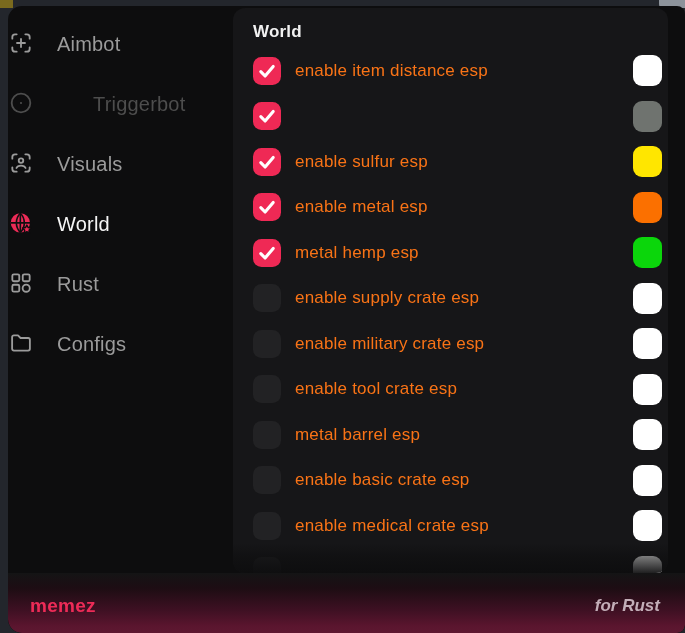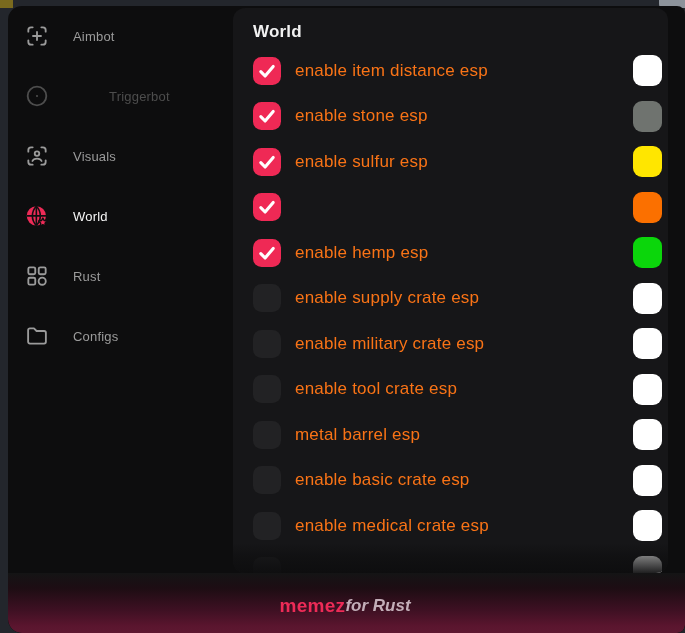--- a/index.html
+++ b/index.html
@@ -17,25 +17,24 @@
     position:absolute; left:8px; top:6px; width:677px; height:627px;
     background:#0d0d0e;
     border-radius:14px 8px 8px 14px;
     overflow:hidden;
   }
 
   
   .sidebar { position:absolute; left:0; top:0; width:225px; height:567px; padding-top:10px; }
   .side-item {
     height:40px; margin-bottom:20px;
-    display:flex; align-items:center;
-    padding-left:16px;
+    display:flex; align-items:flex-end;
     cursor:pointer;
     color:#9b9b9b;
-    font-size:13px;
+    font-size:20px;
   }
   .side-item .icon { width:26px; height:26px; display:flex; align-items:center; justify-content:center; }
   .side-item .icon svg { display:block; }
   .side-item .lbl { margin-left:23px; letter-spacing:.2px; }
   .side-item.dimmed { color:#4d4d4d;gap:36px; }
   .side-item.active { color:#f5f5f5; }
 
   
   .content {
     position:absolute; left:225px; top:2px; width:435px; height:565px;
@@ -71,21 +70,21 @@
     position:absolute; left:0; bottom:0; width:100%; height:30px;
     background:linear-gradient(180deg, rgba(13,13,14,0) 0%, rgba(13,13,14,.55) 45%, rgba(13,13,14,.92) 100%);
     pointer-events:none;
   }
 
   
   .footer {
     position:absolute; left:0; bottom:0; width:100%; height:60px;
     background:linear-gradient(180deg, #141415 0%, #1d0d13 25%, #3c1022 60%, #5a152e 88%, #5e1831 100%);
     border-radius:0 0 8px 14px;
-    display:flex; align-items:center; justify-content:center;
+    display:flex; align-items:center; justify-content:space-between;
     padding:6px 25px 0 22px;
   }
   .brand { color:var(--accent,#ed2b57); font-size:19px; font-weight:700; letter-spacing:.3px; }
   .tagline { color:#c3aeb8; font-size:17px; font-weight:600; font-style:italic; }
 </style>
 </head>
 <body>
 
 <div class="artifact-yellow"></div>
 <div class="artifact-gray"></div>
@@ -174,47 +173,47 @@
           </div>
           <span class="lbl">enable item distance esp</span>
           <div class="swatch" style="background: rgb(255, 255, 255);"></div>
         </div>
         <div class="row">
           <div class="checkbox checked" style="background: rgb(239, 41, 85);">
             <svg width="28" height="28" viewBox="0 0 28 28" fill="none" stroke="#ffffff" stroke-width="3.1" stroke-linecap="round" stroke-linejoin="round">
               <path d="M7.8 14.6l4.3 4.4 8.1-9.6"></path>
             </svg>
           </div>
-          <span class="lbl">enable stone esp</span>
           <div class="swatch" style="background: rgb(111, 115, 111);"></div>
         </div>
         <div class="row">
           <div class="checkbox checked" style="background: rgb(239, 41, 85);">
             <svg width="28" height="28" viewBox="0 0 28 28" fill="none" stroke="#ffffff" stroke-width="3.1" stroke-linecap="round" stroke-linejoin="round">
               <path d="M7.8 14.6l4.3 4.4 8.1-9.6"></path>
             </svg>
           </div>
           <span class="lbl">enable sulfur esp</span>
           <div class="swatch" style="background: rgb(255, 230, 0);"></div>
         </div>
         <div class="row">
           <div class="checkbox checked" style="background: rgb(239, 41, 85);">
             <svg width="28" height="28" viewBox="0 0 28 28" fill="none" stroke="#ffffff" stroke-width="3.1" stroke-linecap="round" stroke-linejoin="round">
               <path d="M7.8 14.6l4.3 4.4 8.1-9.6"></path>
             </svg>
           </div>
+          <span class="lbl">enable metal esp</span>
           <div class="swatch" style="background: rgb(251, 112, 0);"></div>
         </div>
         <div class="row">
           <div class="checkbox checked" style="background: rgb(239, 41, 85);">
             <svg width="28" height="28" viewBox="0 0 28 28" fill="none" stroke="#ffffff" stroke-width="3.1" stroke-linecap="round" stroke-linejoin="round">
               <path d="M7.8 14.6l4.3 4.4 8.1-9.6"></path>
             </svg>
           </div>
-          <span class="lbl">enable hemp esp</span>
+          <span class="lbl">metal hemp esp</span>
           <div class="swatch" style="background: rgb(11, 214, 11);"></div>
         </div>
         <div class="row">
           <div class="checkbox"></div>
           <span class="lbl">enable supply crate esp</span>
           <div class="swatch" style="background: rgb(255, 255, 255);"></div>
         </div>
         <div class="row">
           <div class="checkbox"></div>
           <span class="lbl">enable military crate esp</span>

